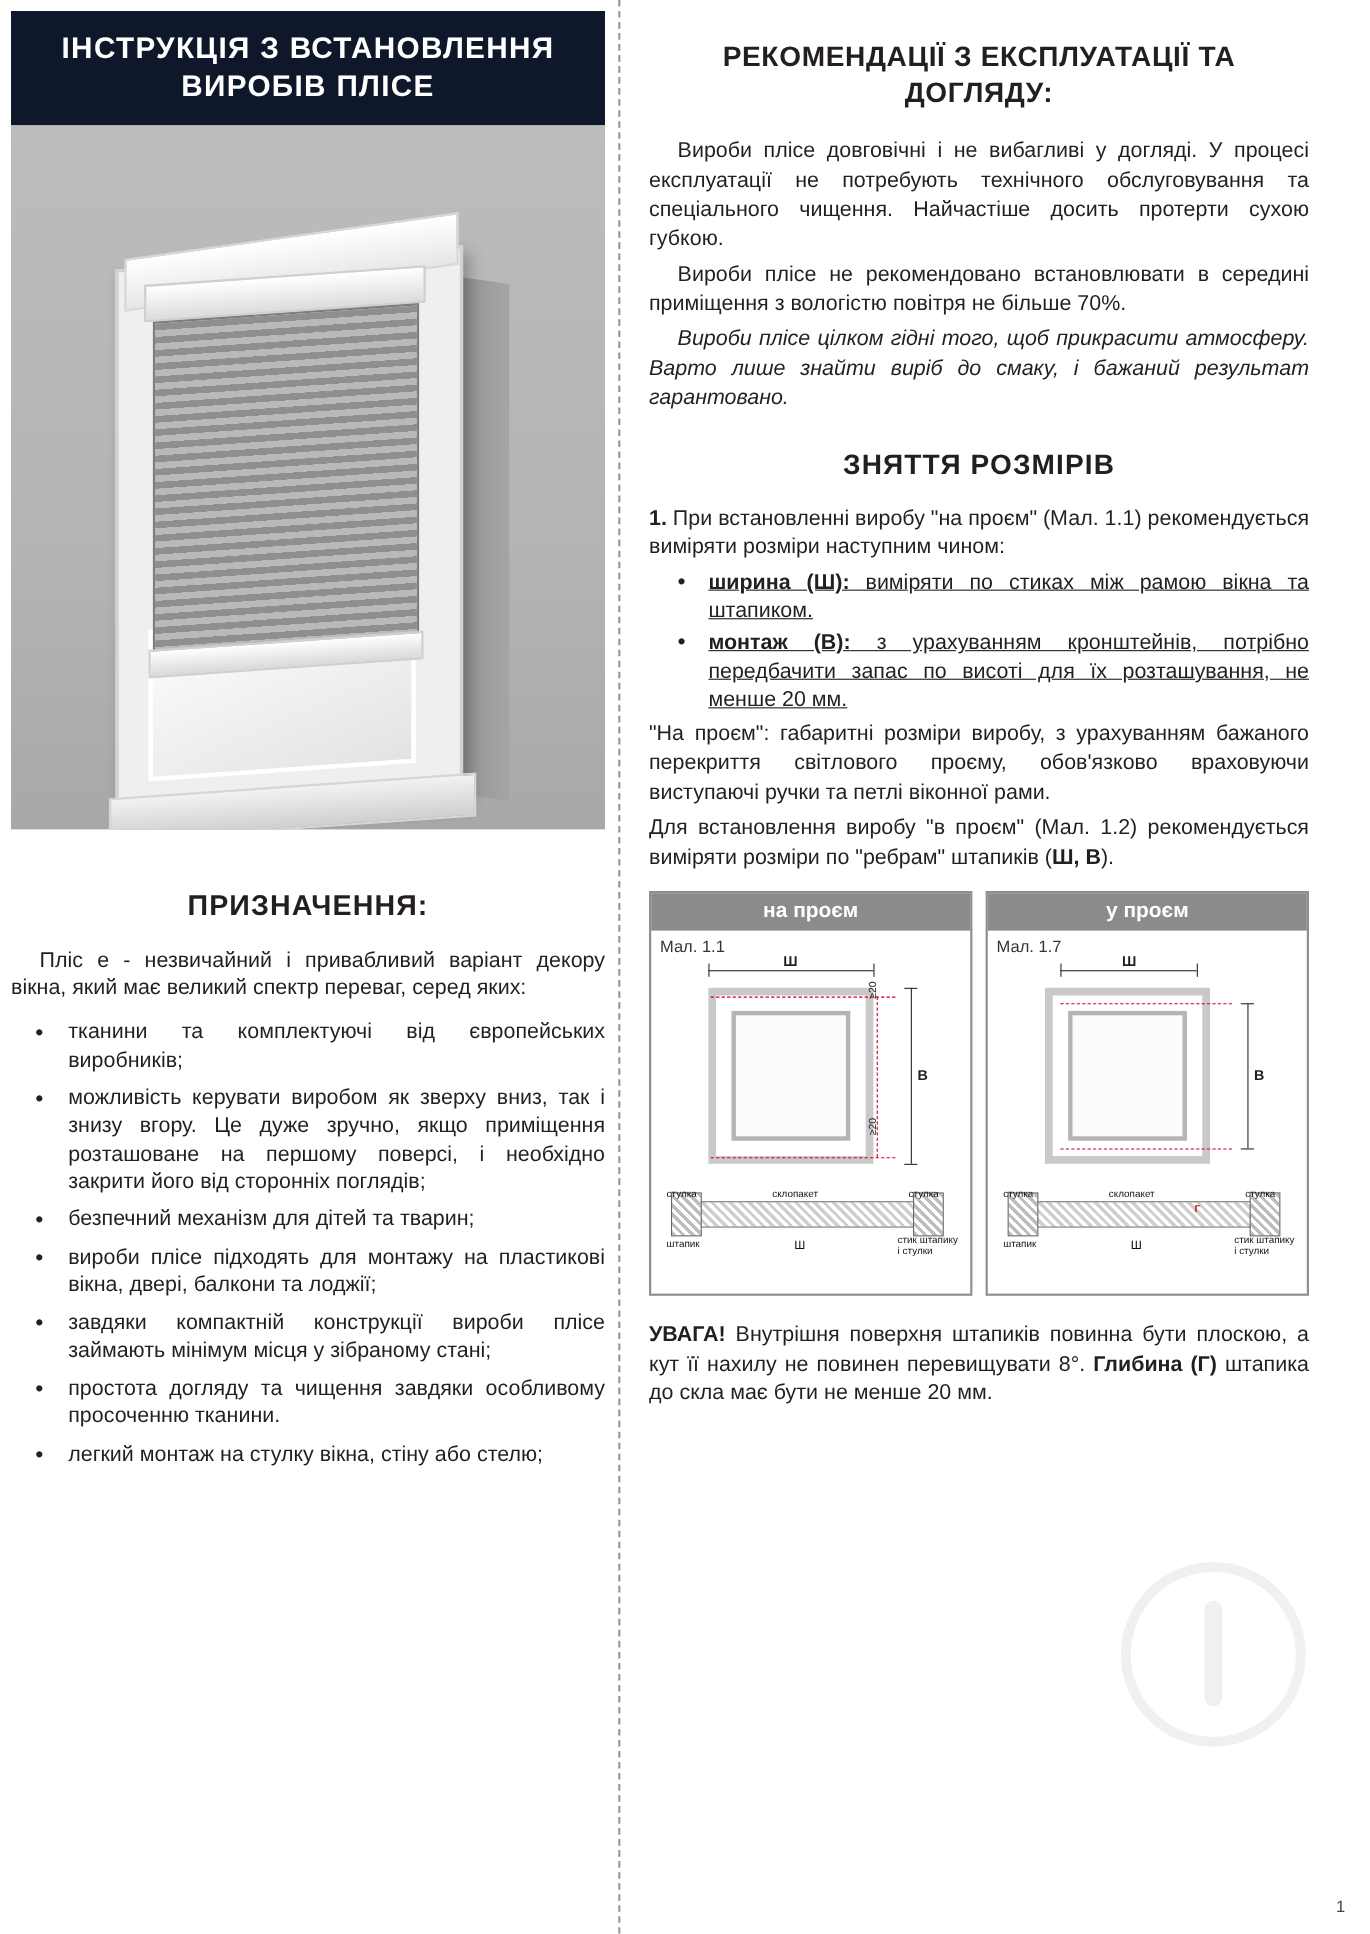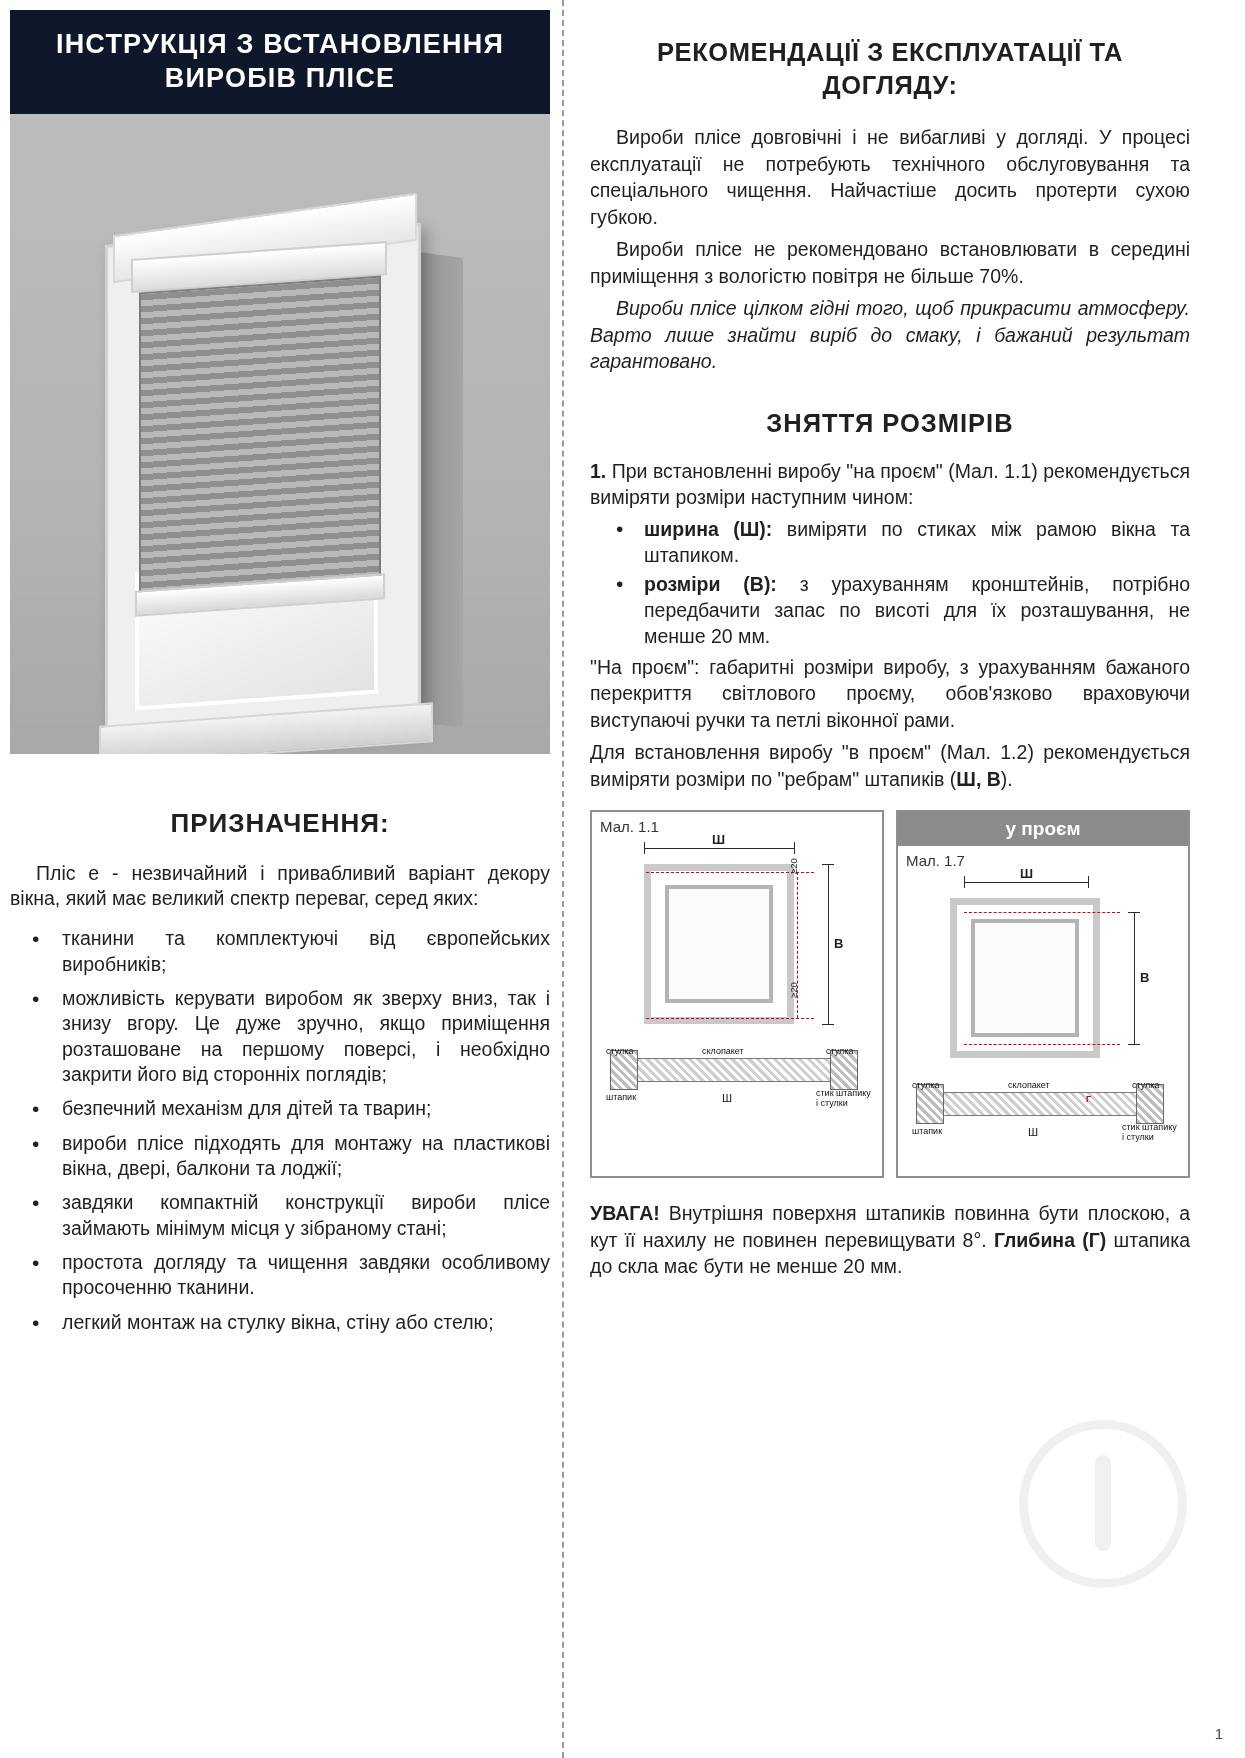--- a/index.html
+++ b/index.html
@@ -221,20 +221,21 @@
     margin: 4px 0 4px 0;
     padding: 0;
   }
   ul.r-bullets li {
     position: relative;
     padding-left: 54px;
     margin-bottom: 4px;
     font-size: 19.5px;
     line-height: 1.32;
     text-align: justify;
+    text-decoration: underline;
   }
   ul.r-bullets li::before {
     content: "•";
     position: absolute;
     left: 26px;
     top: -2px;
     font-size: 21px;
   }
 
   
@@ -429,32 +430,33 @@
     <p class="r-para">
       <b>1.</b>
       <span>При встановленні виробу "на проєм" (Мал. 1.1) рекомендується виміряти розміри наступним чином:</span>
     </p>
 
     <ul class="r-bullets">
       <li>
         <b>ширина (Ш):</b><span> виміряти по стиках між рамою вікна та штапиком.</span>
       </li>
       <li>
-        <b>розміри (В):</b><span> з урахуванням кронштейнів, потрібно передбачити запас по висоті для їх розташування, не менше 20 мм.</span>
+        <b>монтаж (В):</b><span> з урахуванням кронштейнів, потрібно передбачити запас по висоті для їх розташування, не менше 20 мм.</span>
       </li>
     </ul>
 
     <p class="r-para">"На проєм": габаритні розміри виробу, з урахуванням бажаного перекриття світлового проєму, обов'язково враховуючи виступаючі ручки та петлі віконної рами.</p>
     <p class="r-para">
       <span>Для встановлення виробу "в проєм" (Мал. 1.2) рекомендується виміряти розміри по "ребрам" штапиків (</span><b>Ш, В</b><span>).</span>
     </p>
 
     <div class="diagrams">
 
       <div class="diag">
+        <div class="diag-head">на проєм</div>
         <div class="diag-body">
           <div class="diag-label">Мал. 1.1</div>
 
           <div class="dw">
             <div class="dw-inner"></div>
           </div>
 
           <div class="dim-line-h" style="left:52px; top:36px; width:150px;"></div>
           <div class="dim-line-v" style="left:52px; top:30px; height:12px;"></div>
           <div class="dim-line-v" style="left:202px; top:30px; height:12px;"></div>

